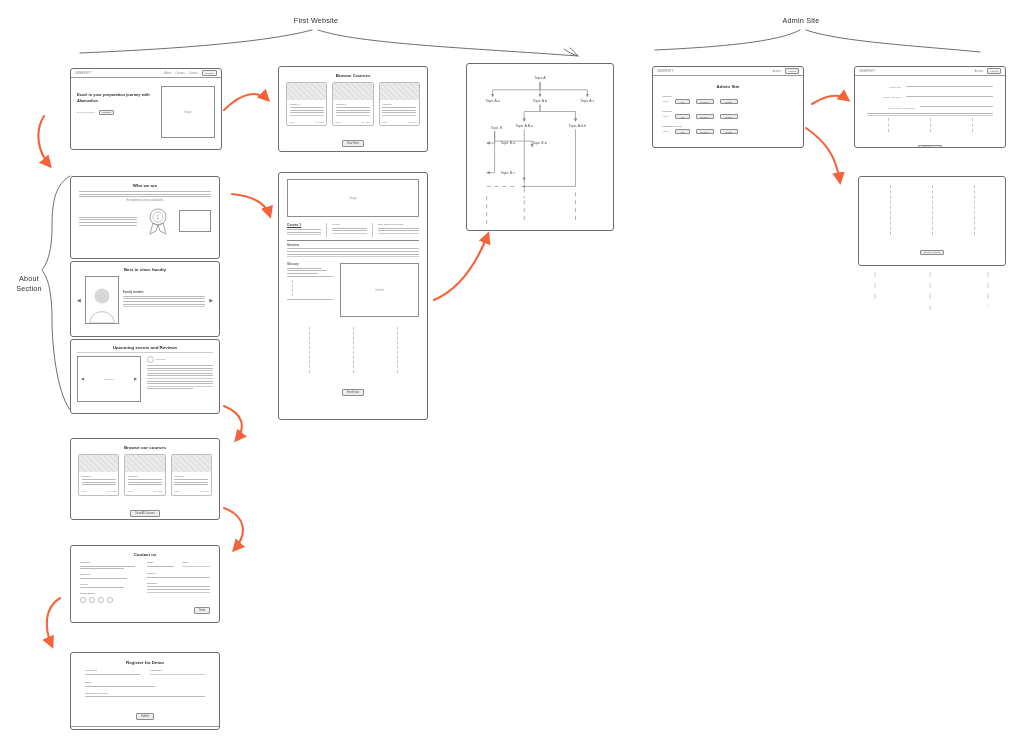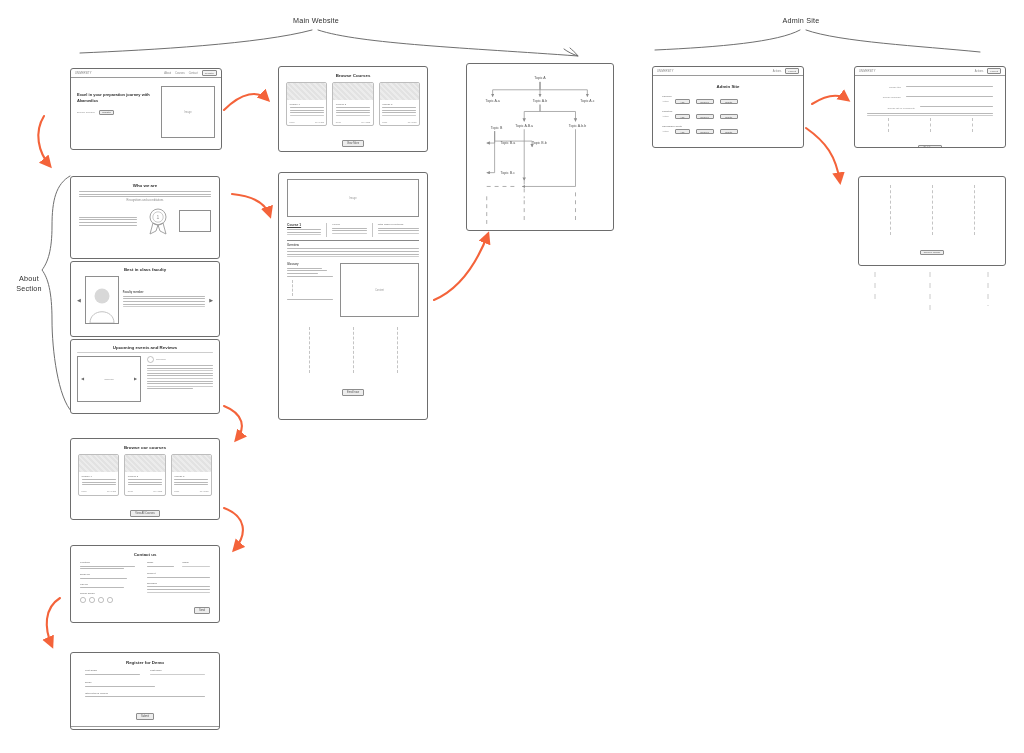--- a/index.html
+++ b/index.html
@@ -127,21 +127,21 @@
       <path d="M60,598 C44,608 44,628 52,646"></path>
 
       <path d="M434,300 C462,288 478,260 488,234"></path>
 
       <path d="M812,104 C828,94 840,94 848,100"></path>
 
       <path d="M806,128 C826,142 836,156 840,182"></path>
     </g>
   </svg>
 
-  <div class="section-label" style="left:281px; top:16px; width:70px;">Main Website</div>
+  <div class="section-label" style="left:281px; top:16px; width:70px;">First Website</div>
   <div class="section-label" style="left:766px; top:16px; width:70px;">Admin Site</div>
   <div class="section-label" style="left:8px; top:274px; width:42px; line-height:1.35; white-space:pre;">About
 Section</div>
 
   <div class="wf" style="left:70px; top:68px; width:152px; height:82px;">
     <div class="browser-bar">
       <span class="brand">UNIVERSITY</span>
       <span class="navset">
         <span class="navitem">About</span>
         <span class="navitem">Courses</span>

